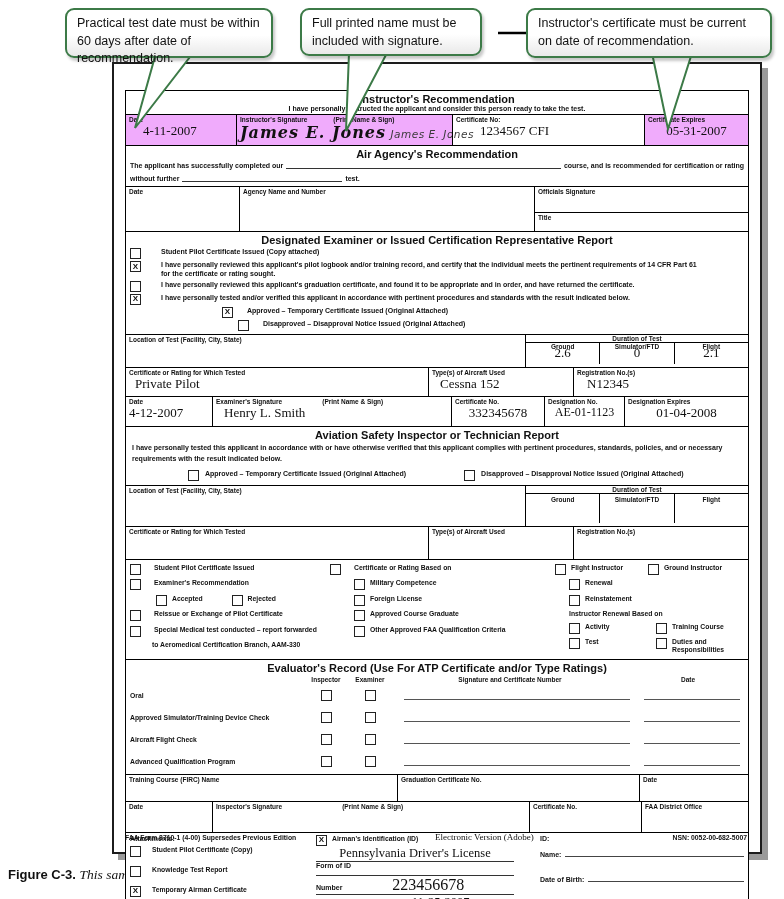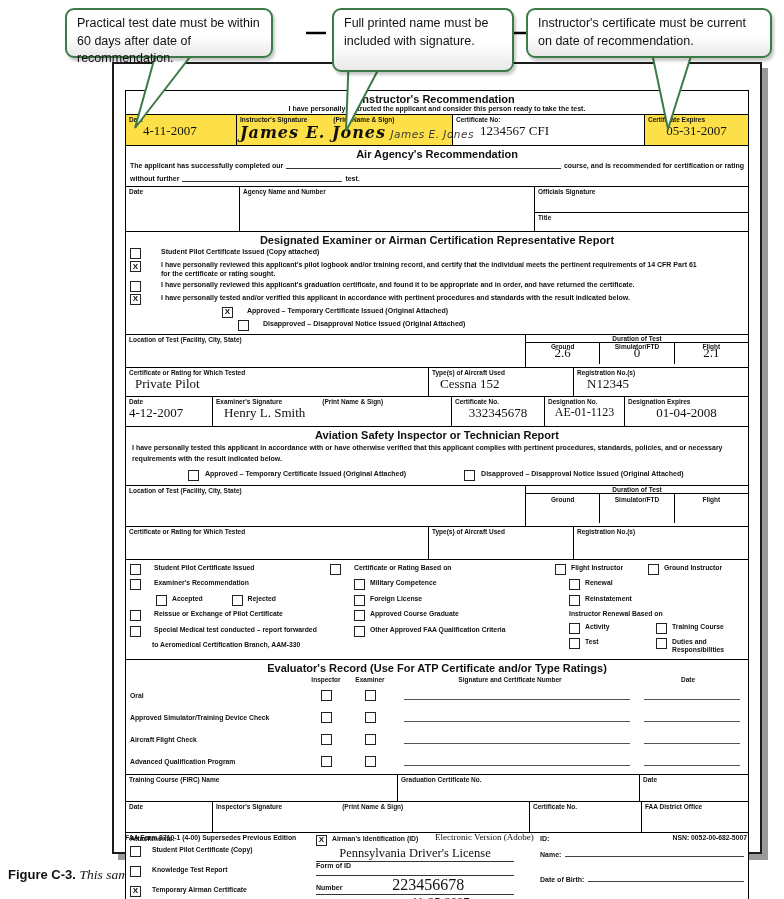--- a/index.html
+++ b/index.html
@@ -16,21 +16,21 @@
         border:2px solid #1c1c1c;box-sizing:border-box;box-shadow:6px 6px 0 #9a9a9a;z-index:1;}
   .formtable{position:absolute;left:11px;top:26px;width:624px;border:1.5px solid #000;box-sizing:border-box;background:#fff;}
   .lbl{font-size:6.5px;font-weight:700;color:#111;display:block;}
   .hint{font-size:6.5px;font-weight:700;color:#111;}
   .val{font-family:"Liberation Serif",serif;font-size:13px;color:#101010;}
   .stmt{font-size:7px;font-weight:700;}
   .sec-title{font-size:11px;font-weight:700;text-align:center;padding-top:2px;}
   .row{display:flex;border-top:1.2px solid #000;box-sizing:border-box;}
   .cell{border-left:1.2px solid #000;box-sizing:border-box;padding:1px 3px;position:relative;}
   .cell:first-child{border-left:none;}
-  .hl{background:#fde047;}
+  .hl{background:#f0abfc;}
   .cb{width:9px;height:9px;border:1.1px solid #222;background:#fff;display:inline-flex;flex:none;
       align-items:center;justify-content:center;font-size:8px;font-weight:700;line-height:1;}
   .ckline{display:flex;gap:6px;align-items:flex-start;margin:2px 0 0 4px;}
   .cktext{font-size:7px;font-weight:700;line-height:1.25;}
   .blank{border-bottom:1px solid #333;display:inline-block;height:8px;}
   .sigline{border-bottom:1.3px solid #555;height:9px;box-sizing:border-box;}
   .durhead{font-size:6.5px;font-weight:700;text-align:center;border-bottom:1px solid #000;}
   .durcells{display:flex;}
   .durcell{flex:1;border-left:1px solid #000;text-align:center;position:relative;}
   .durcell:first-child{border-left:none;}
@@ -55,21 +55,21 @@
     <line x1="306" y1="33" x2="326" y2="33" stroke="#000" stroke-width="2.5"></line>
     <line x1="498" y1="33" x2="530" y2="33" stroke="#000" stroke-width="2.5"></line>
     <polygon points="156,53 193,53 135,128" fill="#ffffff" stroke="#3c7a47" stroke-width="2"></polygon>
     <polygon points="349,53 387,53 346,131" fill="#ffffff" stroke="#3c7a47" stroke-width="2"></polygon>
     <polygon points="652,53 692,53 668,129" fill="#ffffff" stroke="#3c7a47" stroke-width="2"></polygon>
   </svg>
 
   <div class="callout" style="left:65px;width:208px;height:50px;">
     <span>Practical test date must be within 60 days after date of recommendation.</span>
   </div>
-  <div class="callout" style="left:332px;width:182px;height:64px;">
+  <div class="callout" style="left:300px;width:182px;height:48px;">
     <span>Full printed name must be included with signature.</span>
   </div>
   <div class="callout" style="left:526px;width:246px;height:50px;">
     <span>Instructor's certificate must be current on date of recommendation.</span>
   </div>
 
   <div class="page">
     <div class="formtable">
 
       <div>
@@ -123,21 +123,21 @@
                 <span class="lbl">Officials Signature</span>
               </div>
             <div style="flex:1;border-top:1px solid #000;padding:1px 3px;">
                 <span class="lbl">Title</span>
               </div>
           </div>
         </div>
       </div>
 
       <div class="row" style="display:block;">
-        <div class="sec-title">Designated Examiner or Airman Certification Representative Report</div>
+        <div class="sec-title">Designated Examiner or Issued Certification Representative Report</div>
         <div class="ckline">
           <span class="cb"></span>
           <span class="cktext" style="padding-left:14px;">Student Pilot Certificate Issued (Copy attached)</span>
         </div>
         <div class="ckline">
           <span class="cb">X</span>
           <span class="cktext" style="padding-left:14px;max-width:540px;">I have personally reviewed this applicant's pilot logbook and/or training record, and certify that the individual meets the pertinent requirements of 14 CFR Part 61 for the certificate or rating sought.</span>
         </div>
         <div class="ckline">
           <span class="cb"></span>

